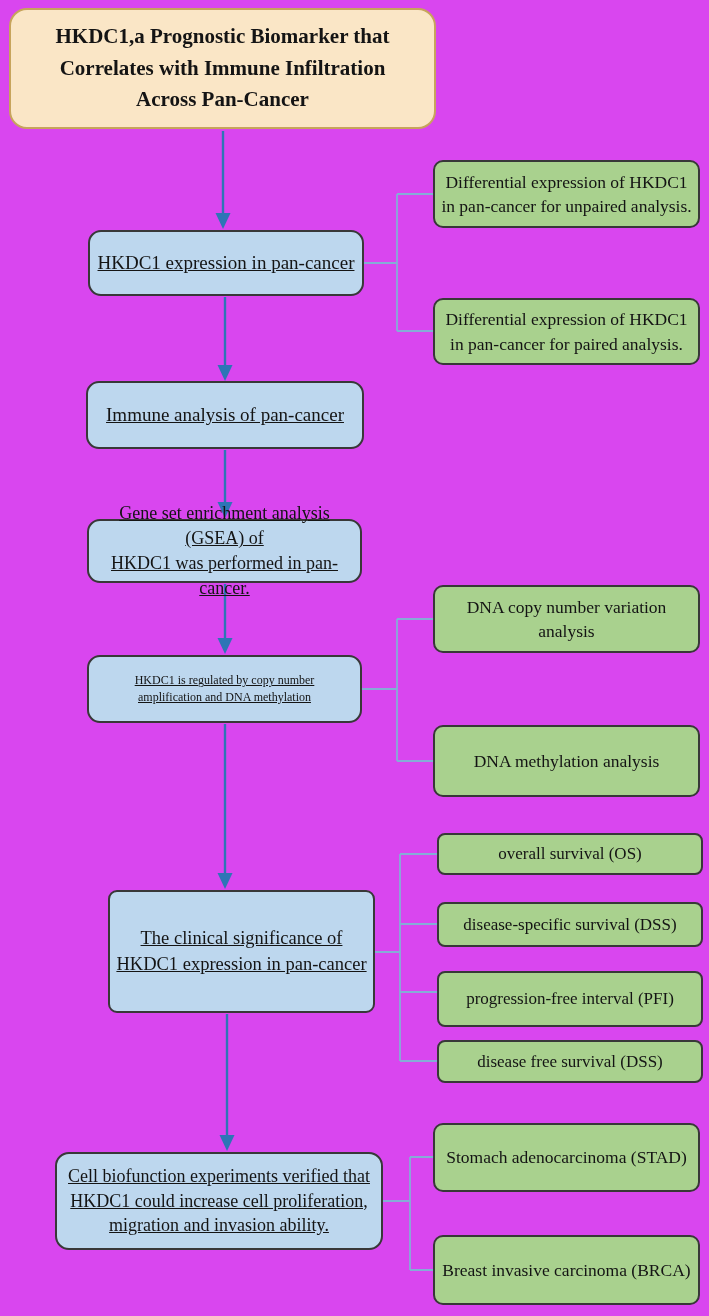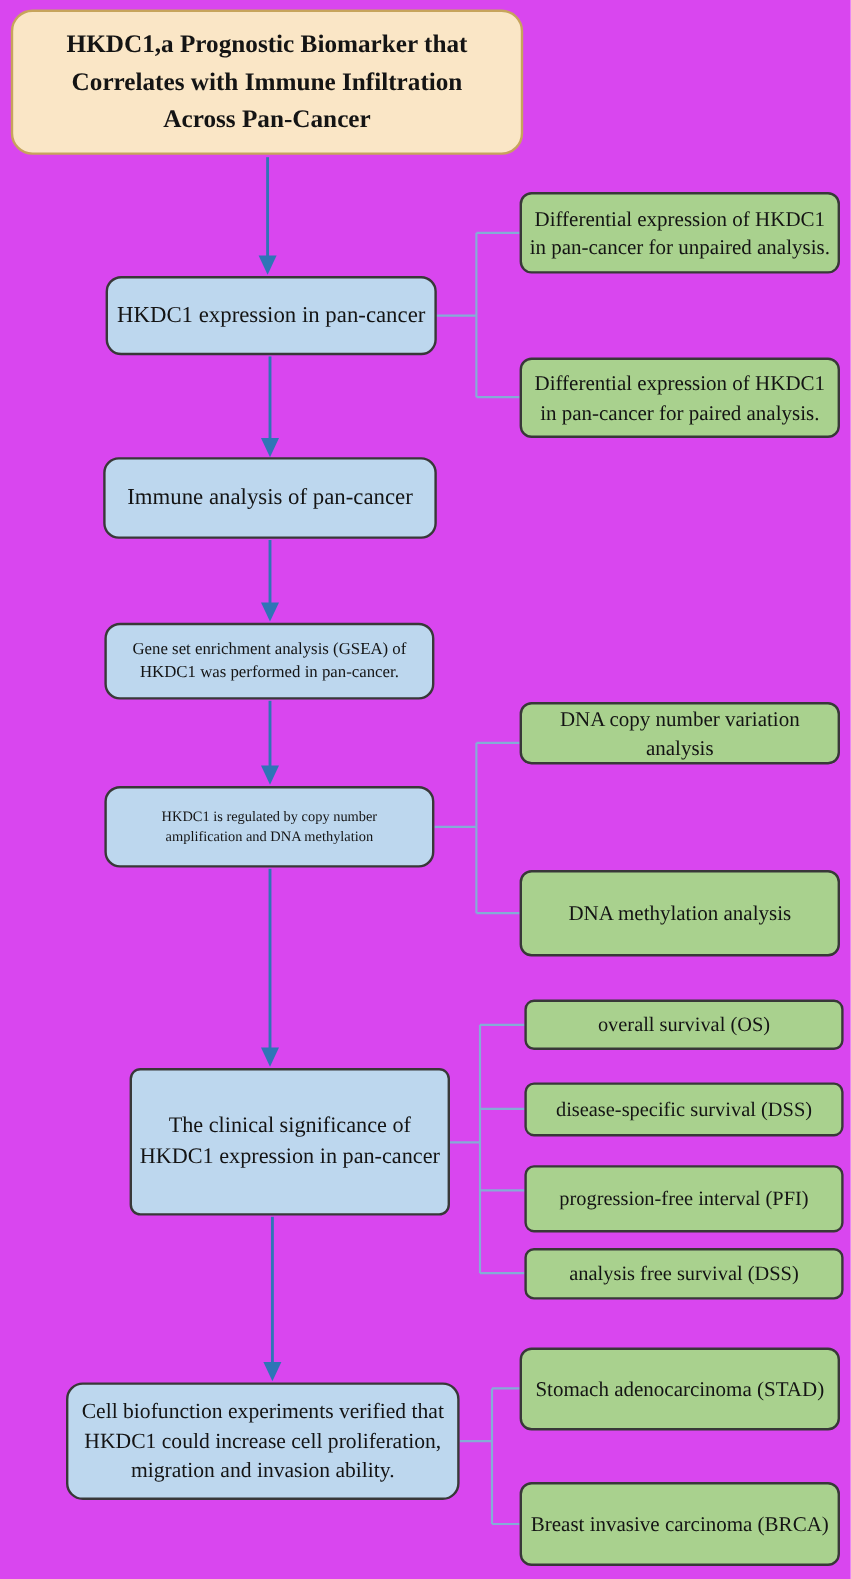--- a/index.html
+++ b/index.html
@@ -35,39 +35,40 @@
     border-radius: 18px;
     font-weight: bold;
     font-size: 21px;
     line-height: 1.5;
   }
   .primary {
     background: var(--primary-fill);
     border: 2px solid var(--node-border);
     border-radius: 13px;
     font-size: 19px;
+    text-decoration: underline;
   }
   .branch {
     background: var(--branch-fill);
     border: 2px solid var(--node-border);
     border-radius: 10px;
     font-size: 17.5px;
   }
   .small { border-radius: 8px; font-size: 17px; }
 
   #n-expression  { left: 88px;  top: 230px;  width: 276px; height: 66px; }
   #n-immune      { left: 86px;  top: 381px;  width: 278px; height: 68px; }
-  #n-gsea        { left: 87px;  top: 519px;  width: 275px; height: 64px; font-size: 14px; }
+  #n-gsea        { left: 87px;  top: 519px;  width: 275px; height: 64px; font-size: 18px; }
   #n-regulation  { left: 87px;  top: 655px;  width: 275px; height: 68px; font-size: 12px; }
   #n-clinical    { left: 108px;  top: 890px;  width: 267px; height: 123px; border-radius: 9px; font-size: 18.5px; }
   #n-biofunction { left: 55px;  top: 1152px; width: 328px; height: 98px; border-radius: 14px; font-size: 18px; }
 
   #b-unpaired    { left: 433px; top: 160px;  width: 267px; height: 68px; }
   #b-paired      { left: 433px; top: 298px;  width: 267px; height: 67px; }
-  #b-cnv         { left: 433px; top: 585px;  width: 267px; height: 52px; }
+  #b-cnv         { left: 433px; top: 585px;  width: 267px; height: 68px; }
   #b-methyl      { left: 433px; top: 725px;  width: 267px; height: 72px; }
   #b-os          { left: 437px; top: 833px;  width: 266px; height: 42px; }
   #b-dss         { left: 437px; top: 902px;  width: 266px; height: 45px; }
   #b-pfi         { left: 437px; top: 971px;  width: 266px; height: 56px; }
   #b-dfs         { left: 437px; top: 1040px; width: 266px; height: 43px; }
   #b-stad        { left: 433px; top: 1123px; width: 267px; height: 69px; }
   #b-brca        { left: 433px; top: 1235px; width: 267px; height: 70px; }
 </style>
 </head>
 <body>
@@ -137,18 +138,18 @@
   <div class="node branch" id="b-unpaired">Differential expression of HKDC1
 in pan-cancer for unpaired analysis.</div>
   <div class="node branch" id="b-paired">Differential expression of HKDC1
 in pan-cancer for paired analysis.</div>
   <div class="node branch" id="b-cnv">DNA copy number variation analysis</div>
   <div class="node branch small" id="b-os">overall survival (OS)</div>
 
   <div class="node branch" id="b-methyl">DNA methylation analysis</div>
   <div class="node branch small" id="b-dss">disease-specific survival (DSS)</div>
   <div class="node branch small" id="b-pfi">progression-free interval (PFI)</div>
-  <div class="node branch small" id="b-dfs">analysis free survival (DSS)</div>
+  <div class="node branch small" id="b-dfs">disease free survival (DSS)</div>
 
   <div class="node branch" id="b-stad">Stomach adenocarcinoma (STAD)</div>
   <div class="node branch" id="b-brca">Breast invasive carcinoma (BRCA)</div>
 
 </div>
 
 </body></html>

